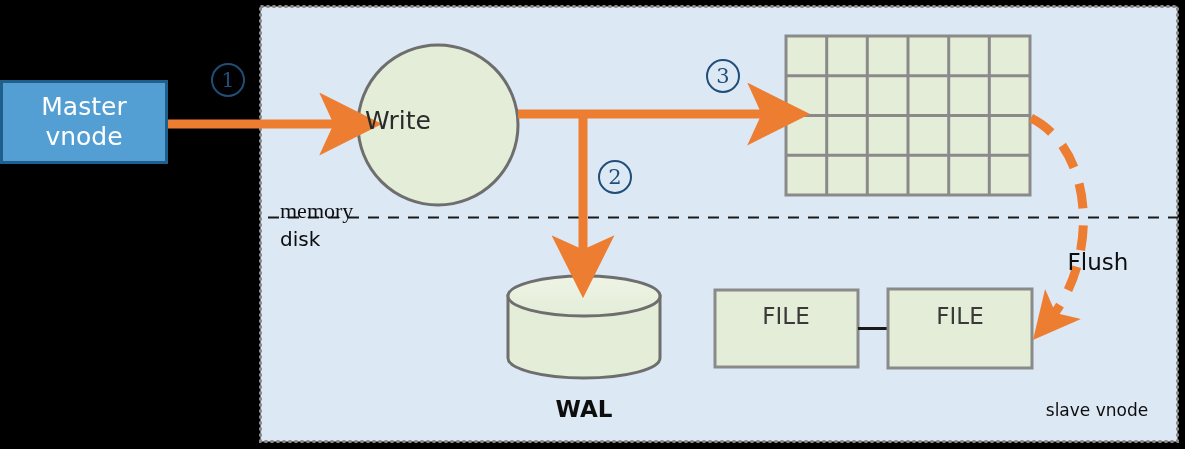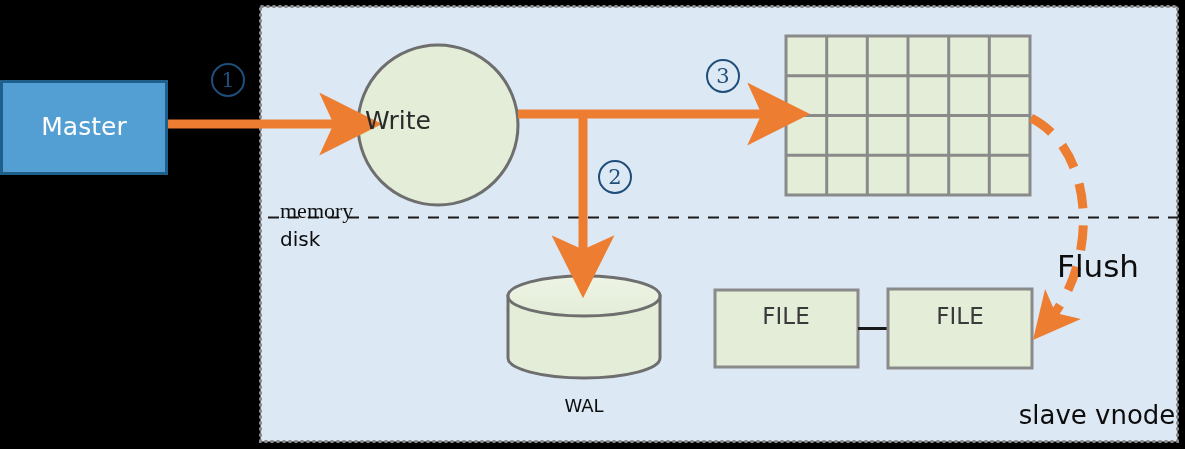--- a/index.html
+++ b/index.html
@@ -30,46 +30,46 @@
     white-space: nowrap;
     line-height: 1.15;
     pointer-events: none;
   }
 
   #master-vnode-box {
     position: absolute;
     left: 0px;
     top: 80px;
     width: 168px;
-    height: 95px;
+    height: 84px;
     background: #539fd4;
     border: 3px solid #1f5f8b;
     box-sizing: border-box;
     display: flex;
     flex-direction: column;
     align-items: center;
     justify-content: center;
     color: #ffffff;
     font-size: 25px;
     line-height: 1.22;
   }
   #write-label {
     left: 398px;
     top: 107px;
     transform: translateX(-50%);
     font-size: 25px;
     color: #2b2b2b;
   }
-  #wal-label   { left: 584px; top: 396px; transform: translateX(-50%); font-size: 18px; }
+  #wal-label   { left: 584px; top: 396px; transform: translateX(-50%); font-size: 23px; font-weight: bold; }
   #file-label-1{ left: 786px; top: 316px; transform: translate(-50%,-50%); font-size: 23px; color:#3a3a3a; }
   #file-label-2{ left: 960px; top: 316px; transform: translate(-50%,-50%); font-size: 23px; color:#3a3a3a; }
   #memory-label{ left: 280px; top: 198px; font-size: 22px; font-family: Liberation Serif, serif; }
   #disk-label  { left: 280px; top: 228px; font-size: 20px; }
-  #flush-label { left: 1098px; top: 249px; transform: translateX(-50%); font-size: 31px; }
-  #slave-label { left: 1097px; top: 401px; transform: translateX(-50%); font-size: 26px; }
+  #flush-label { left: 1098px; top: 249px; transform: translateX(-50%); font-size: 23px; }
+  #slave-label { left: 1097px; top: 401px; transform: translateX(-50%); font-size: 17px; }
 
   .step-num {
     position: absolute;
     width: 34px;
     height: 34px;
     border: 2px solid #1f4e79;
     border-radius: 50%;
     box-sizing: border-box;
     color: #1f4e79;
     font-size: 21px;
@@ -134,20 +134,21 @@
 
     <line x1="518" y1="114" x2="776" y2="114" stroke="#ED7D31" stroke-width="9" marker-end="url(#arrowOrange)"></line>
 
     <line x1="583" y1="114" x2="583" y2="264" stroke="#ED7D31" stroke-width="9" marker-end="url(#arrowOrange)"></line>
 
     <path d="M1031,118 C1095,150 1100,260 1048,322" fill="none" stroke="#ED7D31" stroke-width="9" stroke-dasharray="25 17" stroke-linecap="butt" marker-end="url(#arrowOrangeBig)"></path>
   </svg>
 
   <div id="master-vnode-box">
     <span>Master</span>
+    <span>vnode</span>
   </div>
 
   <div class="lbl" id="write-label">Write</div>
 
   <div class="lbl" id="wal-label">WAL</div>
 
   <div class="lbl" id="file-label-1">FILE</div>
 
   <div class="lbl" id="file-label-2">FILE</div>
 

